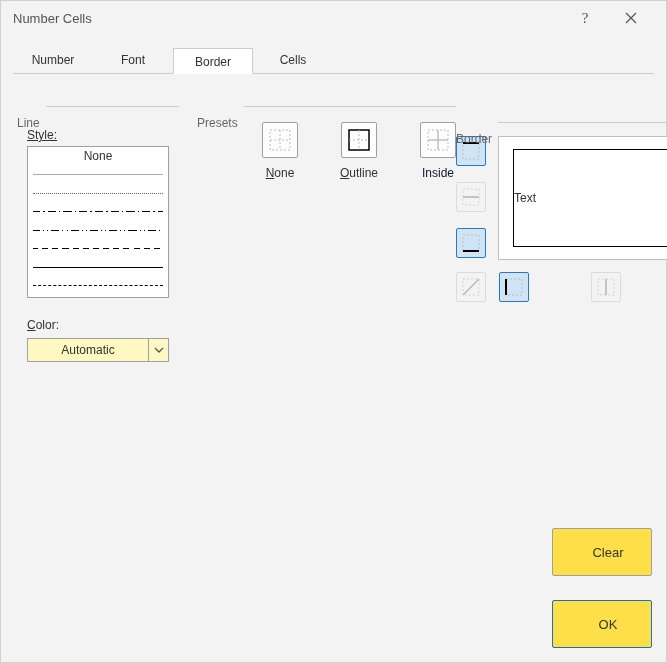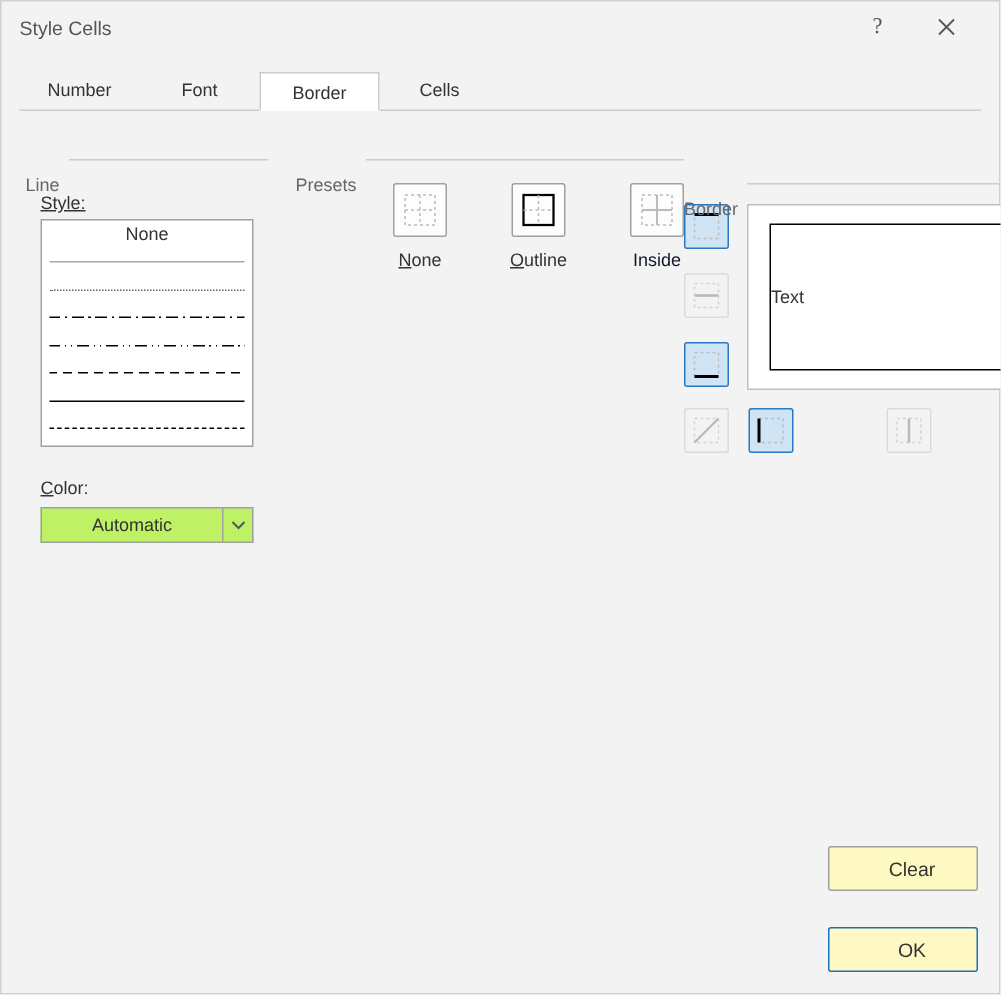--- a/index.html
+++ b/index.html
@@ -32,21 +32,21 @@
   .style-list { margin-top: 4px; width: 142px; height: 152px; background: #fff; border: 1px solid #a0a0a0; display: flex; flex-direction: column; }
   .style-row { height: 18.5px; display:flex; align-items:center; justify-content:center;}
   .style-row.none { font-size: 12px; color: #333; }
   .ls-sample { width: 130px; height: 1px; }
   .ls-thin   { border-top: 0.5px solid #aaa; }
   .ls-dashdot { border-top: 1px dashed #000; border-image: repeating-linear-gradient(to right,#000 0 8px,transparent 8px 11px,#000 11px 12.5px,transparent 12.5px 15.5px) 1;}
   .ls-dashdot2 { border-top: 1px dashed #000; border-image: repeating-linear-gradient(to right,#000 0 8px,transparent 8px 11px,#000 11px 12px,transparent 12px 15px,#000 15px 16px,transparent 16px 19px) 1;}
   .ls-longdash { border-top: 1px dashed #000; border-image: repeating-linear-gradient(to right,#000 0 6px,transparent 6px 10px) 1;}
   .ls-dense-dot { border-top: 1px dotted #666; }
 
-  .color-picker { margin-top: 6px; display: flex; width: 142px; height: 24px; border: 1px solid #a0a0a0; background: #bef264; align-items: center; }
+  .color-picker { margin-top: 6px; display: flex; width: 142px; height: 24px; border: 1px solid #a0a0a0; background: #fef9c3; align-items: center; }
   .cp-label { flex:1; text-align:center; font-size:12px; color:#333;}
   .cp-btn { width: 20px; height: 100%; border-left: 1px solid #a0a0a0; display:flex;align-items:center;justify-content:center;}
   .cp-btn svg{width:10px;height:10px;}
   
   
   .rcol { flex:1; display:flex; flex-direction:row; }
   .presets-box { position:relative; }
   .box-head { display: flex; align-items: center; }
   .box-head .hlabel { color:#666; position:relative; top:24px; z-index:1; white-space:nowrap;}
   .box-head .hrule { flex:1; height:1px; background:#ccc; margin-left:6px; position:relative; top:7px;}
@@ -66,30 +66,30 @@
   
   .preview-outer { flex:1; margin-left:12px; position:relative;}
   .preview-frame { width: 225px; height: 124px; border: 1px solid #bfbfbf; background:#fff; position:relative; display:flex; align-items:center; justify-content:center;}
   .preview-inner { width: 195px; height: 98px; border: 1px solid #000; display:flex; align-items:center; color:#333;}
   
   .bottom-btn-row { display:flex; gap: 62px; margin-top:12px; }
 
   
   .footer { height: 92px; display:flex; align-items:flex-end; justify-content:flex-end; padding: 0 14px 14px 14px; gap: 10px; flex-direction:column;}
   .footer .row{ display:flex; gap:10px;}
-  .btn { width: 100px; height: 30px; border: 1px solid #a0a0a0; background:#fef9c3; border-radius:2px; cursor:pointer; font-size:13px; color:#333;padding-left:12px;}
+  .btn { width: 100px; height: 48px; border: 1px solid #a0a0a0; background:#fde047; border-radius:2px; cursor:pointer; font-size:13px; color:#333;padding-left:12px;}
   .btn.primary { border: 1.5px solid #1a6fbf; }
 </style>
 </head>
 <body>
 
 <div class="dialog">
 
   <div class="titlebar">
-    <div class="title">Style Cells</div>
+    <div class="title">Number Cells</div>
     <div class="winbtn help">?</div>
     <div class="winbtn">
       <svg width="12" height="12" viewBox="0 0 12 12">
           <path d="M1 1 L11 11 M11 1 L1 11" stroke="#555" stroke-width="1.2"></path>
         </svg>
     </div>
   </div>
 
   <div class="tabs-wrap">
     <div class="tabs">

